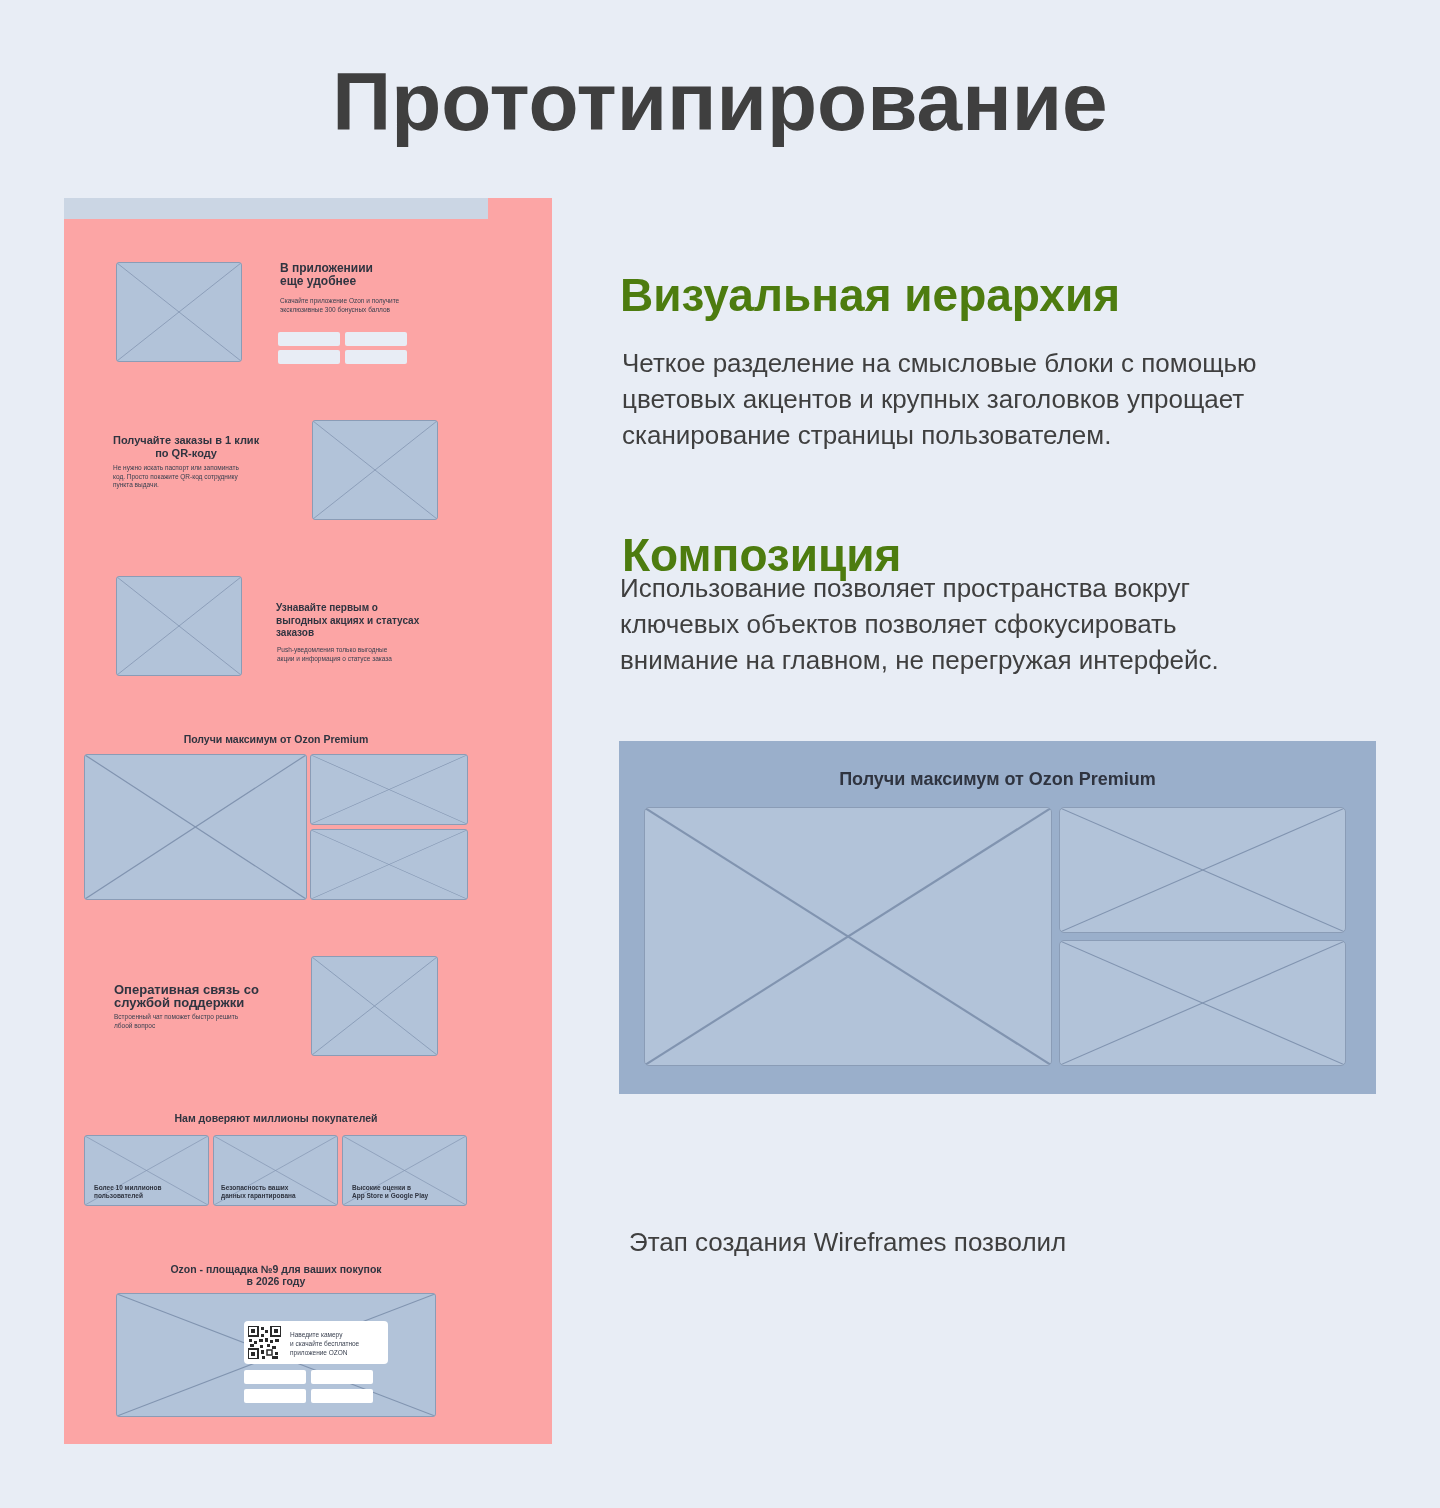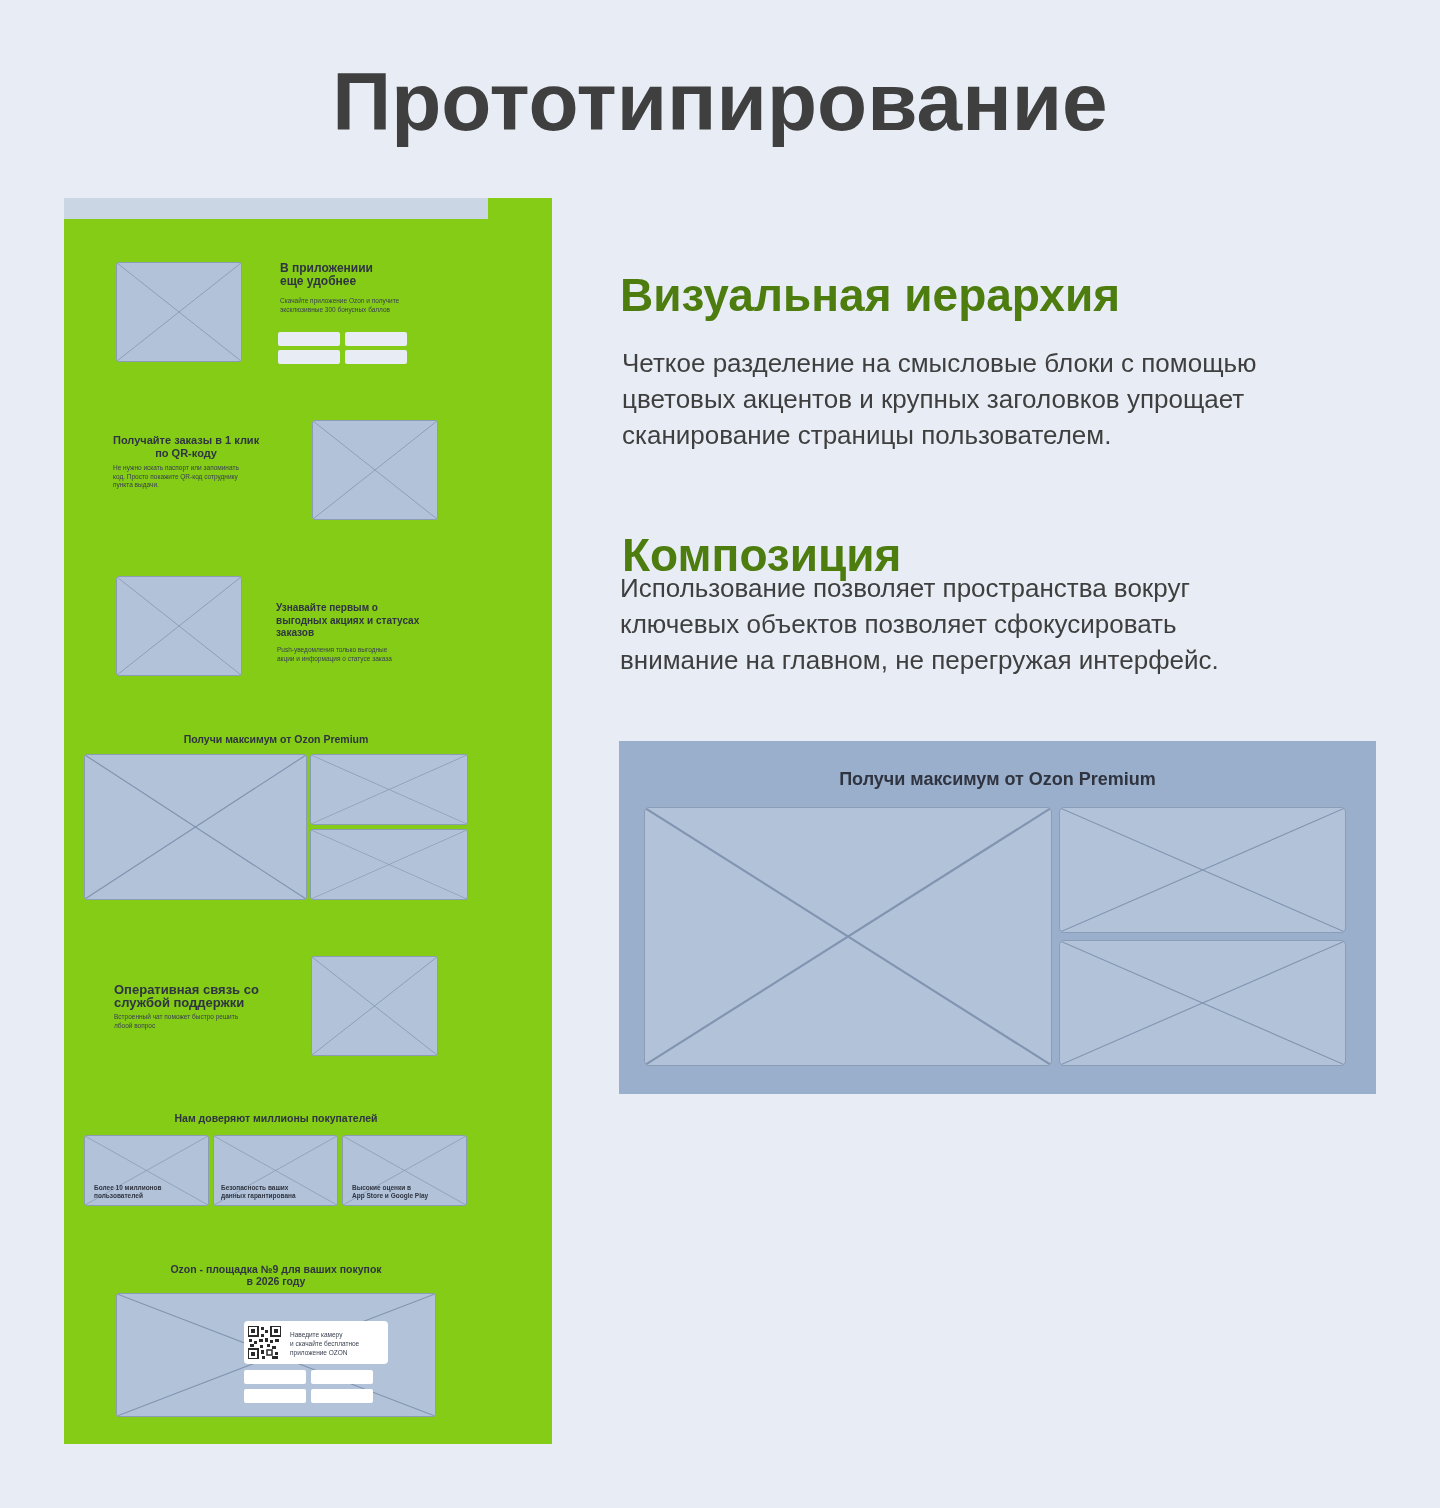--- a/index.html
+++ b/index.html
@@ -12,21 +12,21 @@
       overflow: hidden;
     }
     .abs { position: absolute; }
     .page-title {
       left: 0; top: 55px; width: 1440px; text-align: center;
       font-size: 82px; font-weight: 700; color: #3f3f3f; letter-spacing: 0px;
     }
     
     .wf {
       left: 64px; top: 198px; width: 488px; height: 1246px;
-      background: #84cc16;
+      background: #fca5a5;
     }
     .wf-top { left: 0; top: 0; width: 424px; height: 21px; background: #cbd6e4; }
     .ph {
       position: absolute; background: #b2c3d9; border: 1px solid #8a9cb6; border-radius: 3px;
       overflow: hidden;
     }
     .ph svg { position: absolute; left: 0; top: 0; width: 100%; height: 100%; }
     .ph svg line { stroke: #8194b0; stroke-width: 0.7; }
     .wf-h { position: absolute; font-size: 12px; font-weight: 700; color: #2f3440; line-height: 13px; }
     .wf-p { position: absolute; font-size: 6.5px; color: #3a4150; line-height: 8.5px; }
@@ -247,13 +247,14 @@
   </div>
   <div class="ph" style="left:440px;top:199px;width:287px;height:126px;border-radius:5px;">
     <svg preserveAspectRatio="none" viewBox="0 0 100 100">
         <line x1="0" y1="0" x2="100" y2="100"></line>
         <line x1="100" y1="0" x2="0" y2="100"></line>
       </svg>
   </div>
 </div>
 
 <div class="abs r-p" style="left:629px;top:1224px;">
+  <div>Этап создания Wireframes позволил</div>
 </div>
 
 </body></html>

